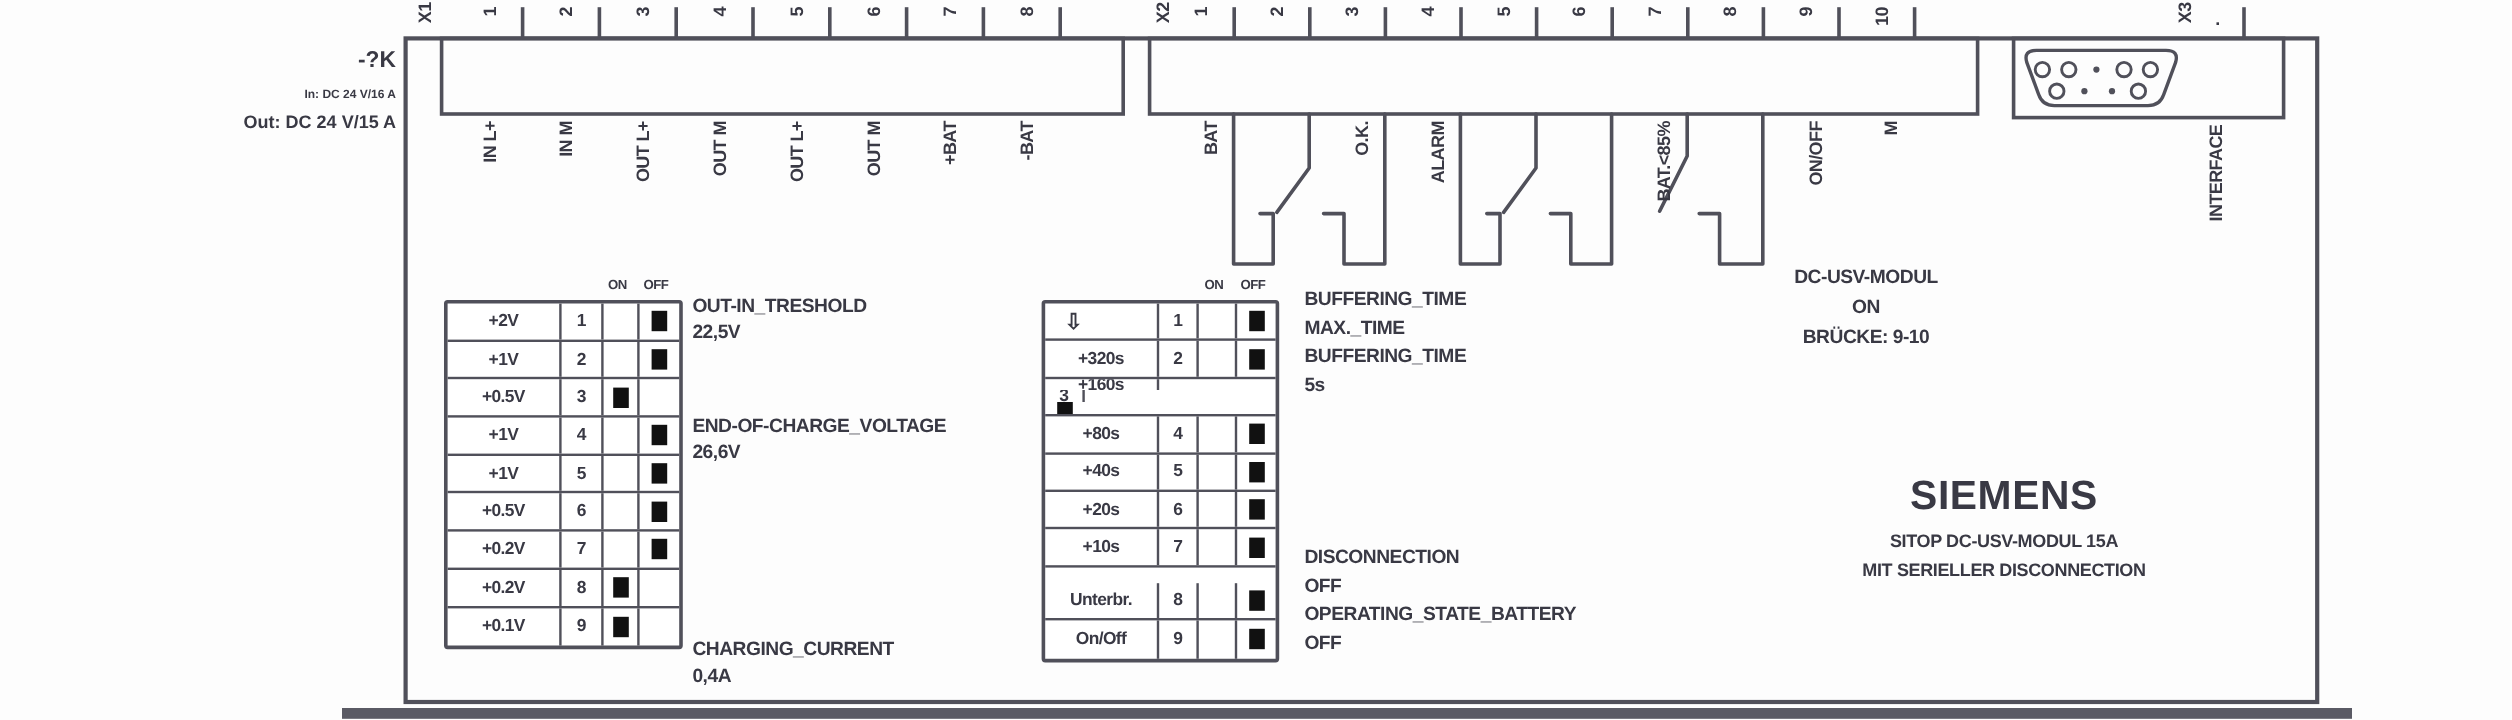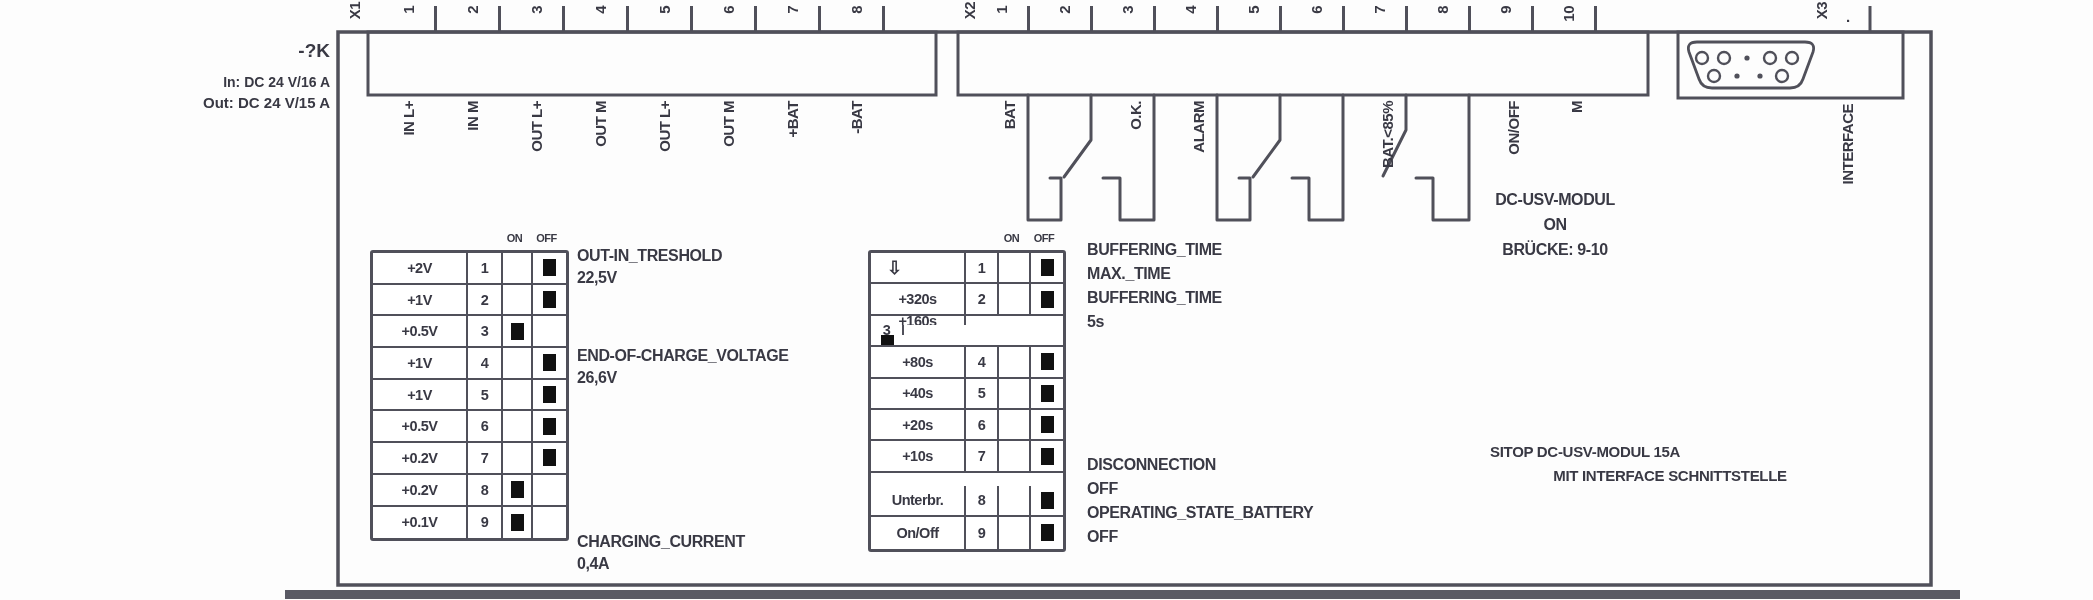--- a/index.html
+++ b/index.html
@@ -17,21 +17,21 @@
   .anno{position:absolute;font-size:16px;font-weight:700;letter-spacing:-0.4px;white-space:nowrap;}
   .dipbox{position:absolute;border:3px solid var(--line);border-radius:3px;box-sizing:content-box;background:#fff;}
   .diprow{display:flex;border-bottom:2.5px solid var(--line);box-sizing:border-box;}
   .diprow:last-child{border-bottom:none;}
   .dipcell{border-right:2.5px solid var(--line);box-sizing:border-box;display:flex;
            align-items:center;justify-content:center;font-size:14.5px;font-weight:700;
            letter-spacing:-0.5px;overflow:hidden;}
   .dipcell:last-child{border-right:none;}
   .sq{width:13px;height:17px;background:var(--sw);}
   .hdr{position:absolute;font-size:11px;font-weight:700;text-align:center;letter-spacing:-0.5px;}
-  .note-center{text-align:center;}
+  .note-center{text-align:center;margin-top:32px;}
   #siemens{position:absolute;left:1490px;top:394px;width:360px;text-align:center;
            font-size:34px;font-weight:700;letter-spacing:0.5px;}
 </style>
 </head>
 <body>
 
 <div id="canvas">
 
   <svg id="wires" viewBox="0 0 2093 600">
 
@@ -69,41 +69,42 @@
       <path class="ln" stroke-width="3" d="M1343 95 V220 H1309 V178 H1292"></path>
     </g>
 
     <g stroke-linejoin="round" stroke-linecap="round">
       <path class="ln" stroke-width="3" d="M1406 95 V130 L1383 176"></path>
       <path class="ln" stroke-width="3" d="M1469 95 V220 H1433 V178 H1416"></path>
     </g>
   </svg>
 
   <div class="rattxt" style="top:40px;font-size:19px;">-?K</div>
-  <div class="rattxt" style="top:74px;font-size:14px;">In: DC 24 V/16 A</div>
+  <div class="rattxt" style="top:74px;font-size:10px;">In: DC 24 V/16 A</div>
   <div class="rattxt" style="top:94px;font-size:15px;">Out: DC 24 V/15 A</div>
 
   <div class="vtext" style="left:346px;top:2px;">X1</div>
   <div class="vtext" style="left:961px;top:2px;">X2</div>
   <div class="vtext" style="left:1813px;top:2px;">X3</div>
   <div class="abs" style="left:1846px;top:8px;font-weight:700;font-size:15px;">.</div>
   <div class="vtext" style="left:1839px;top:104px;">INTERFACE</div>
 
   <div class="hdr" style="left:499px;top:232px;width:31px;">ON</div>
   <div class="hdr" style="left:530px;top:232px;width:33px;">OFF</div>
   <div class="hdr" style="left:995px;top:232px;width:33px;">ON</div>
   <div class="hdr" style="left:1028px;top:232px;width:32px;">OFF</div>
 
   <div class="anno" style="left:577px;top:247px;">OUT-IN_TRESHOLD</div>
   <div class="anno" style="left:577px;top:269px;">22,5V</div>
   <div class="anno" style="left:577px;top:347px;">END-OF-CHARGE_VOLTAGE</div>
   <div class="anno" style="left:577px;top:369px;">26,6V</div>
   <div class="anno" style="left:577px;top:533px;">CHARGING_CURRENT</div>
   <div class="anno" style="left:577px;top:555px;">0,4A</div>
 
+  <div id="siemens">SIEMENS</div>
 <div class="tick" style="left: 434px;"></div>
     <div class="vtext" style="left: 400px; top: 6px;">1</div>
     <div class="tick" style="left: 498px;"></div>
     <div class="vtext" style="left: 464px; top: 6px;">2</div>
     <div class="tick" style="left: 562px;"></div>
     <div class="vtext" style="left: 528px; top: 6px;">3</div>
     <div class="tick" style="left: 626px;"></div>
     <div class="vtext" style="left: 592px; top: 6px;">4</div>
     <div class="tick" style="left: 690px;"></div>
     <div class="vtext" style="left: 656px; top: 6px;">5</div>
@@ -299,15 +300,15 @@
     <div class="anno" style="left: 1087px; top: 265px;">MAX._TIME</div>
     <div class="anno" style="left: 1087px; top: 289px;">BUFFERING_TIME</div>
     <div class="anno" style="left: 1087px; top: 313px;">5s</div>
     <div class="anno" style="left: 1087px; top: 456px;">DISCONNECTION</div>
     <div class="anno" style="left: 1087px; top: 480px;">OFF</div>
     <div class="anno" style="left: 1087px; top: 504px;">OPERATING_STATE_BATTERY</div>
     <div class="anno" style="left: 1087px; top: 528px;">OFF</div>
     <div class="anno note-center" style="left: 1445px; top: 191px; width: 220px;">DC-USV-MODUL</div>
     <div class="anno note-center" style="left: 1445px; top: 216px; width: 220px;">ON</div>
     <div class="anno note-center" style="left: 1445px; top: 241px; width: 220px;">BRÜCKE: 9-10</div>
-    <div class="anno" style="left: 1490px; top: 443px; width: 360px; font-size: 15px; letter-spacing: -0.3px;">SITOP DC-USV-MODUL 15A</div>
-    <div class="anno" style="left: 1490px; top: 467px; width: 360px; text-align: center; font-size: 15px; letter-spacing: -0.3px;">MIT INTERFACE SCHNITTSTELLE</div>
+    <div class="anno" style="left: 1490px; top: 443px; width: 360px; text-align: center; font-size: 15px; letter-spacing: -0.3px;">SITOP DC-USV-MODUL 15A</div>
+    <div class="anno" style="left: 1490px; top: 467px; width: 360px; text-align: center; font-size: 15px; letter-spacing: -0.3px;">MIT SERIELLER DISCONNECTION</div>
   </div>
 
 </body></html>

